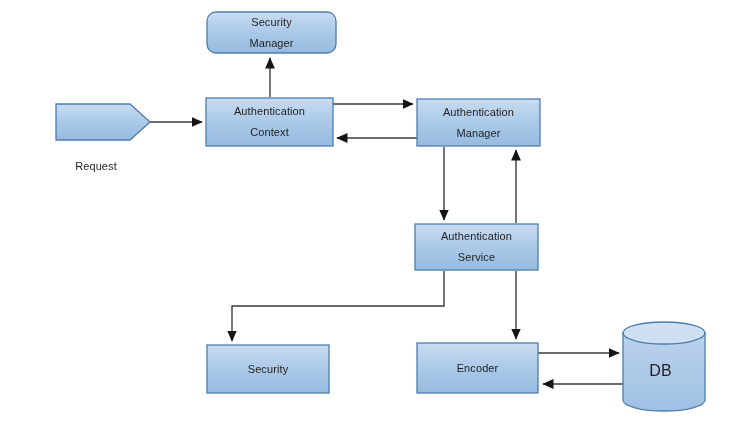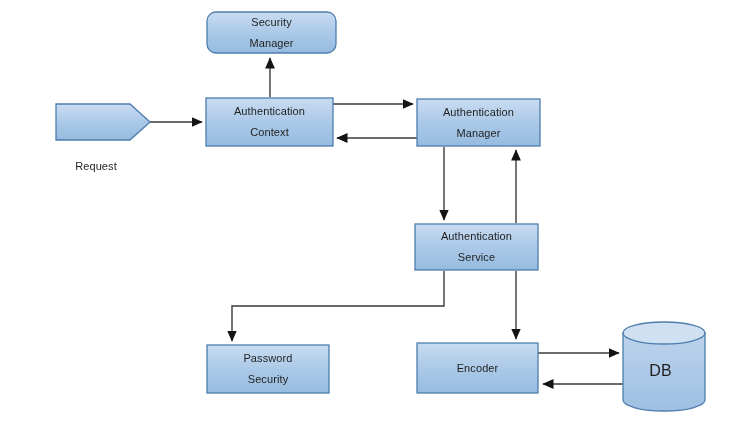--- a/index.html
+++ b/index.html
@@ -95,21 +95,20 @@
     <span>Authentication</span>
     <span>Manager</span>
   </div>
 
   <div class="label" style="left:415px; top:224px; width:123px; height:46px;">
     <span>Authentication</span>
     <span>Service</span>
   </div>
 
   <div class="label" style="left:207px; top:345px; width:122px; height:48px;">
-    <span>Password</span>
     <span>Security</span>
   </div>
 
   <div class="label" style="left:417px; top:343px; width:121px; height:50px;">
     <span>Encoder</span>
   </div>
 
   <div class="label" style="left:623px; top:346px; width:75px; height:48px; font-size:16px;">
     <span>DB</span>
   </div>

